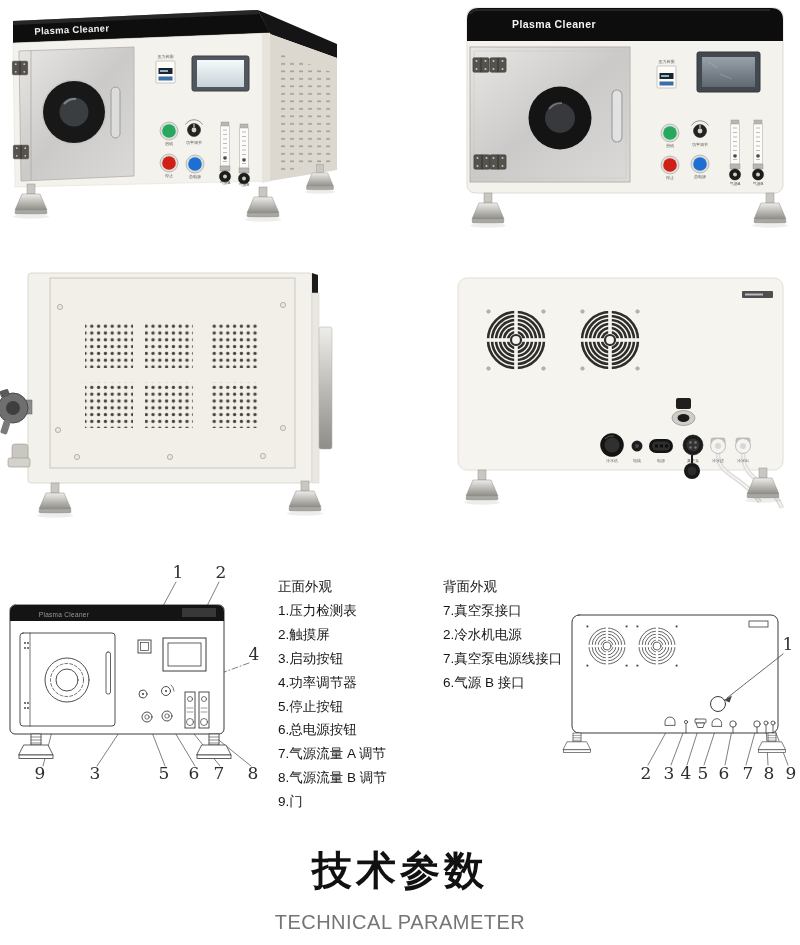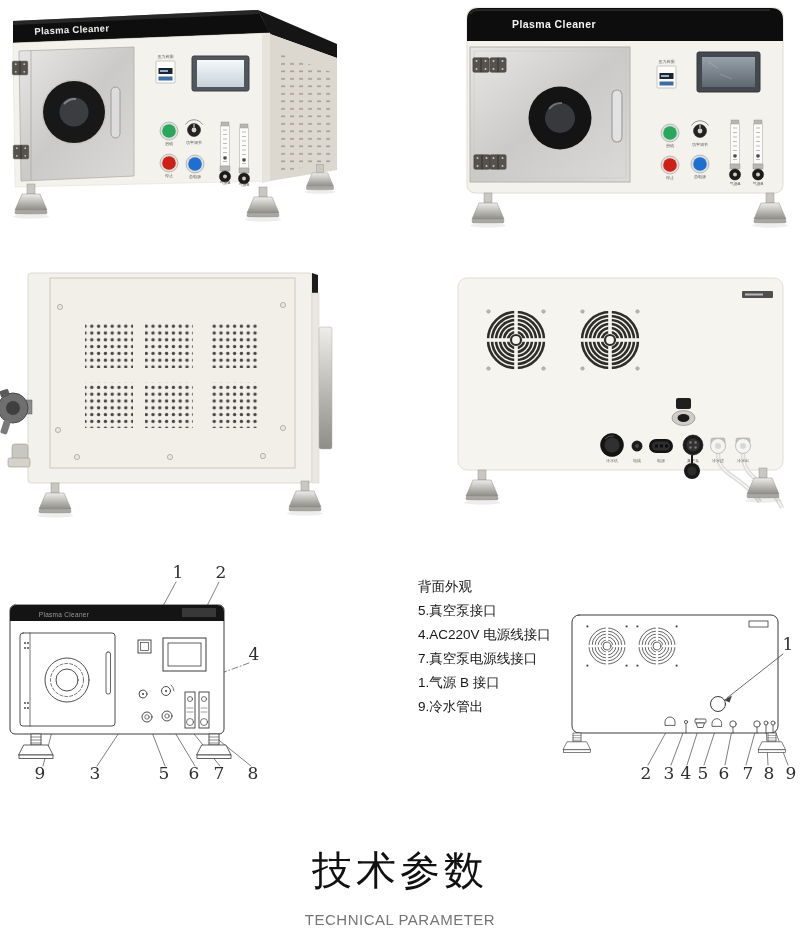--- a/index.html
+++ b/index.html
@@ -12,22 +12,22 @@
   .brand-txt{font-size:10.5px;font-weight:bold;letter-spacing:.4px;fill:#f4f4f2;}
   .brand-txt-sm{font-size:9.5px;font-weight:bold;letter-spacing:.3px;fill:#efefed;}
   .brand-line{font-size:6.5px;letter-spacing:.3px;fill:#9a9a9a;}
   .tl{font-size:4px;fill:#57554f;text-anchor:middle;}
   .tl2{font-size:4px;fill:#6e6a64;text-anchor:middle;}
   .dn{font-family:"DejaVu Serif","Liberation Serif",serif;font-size:17px;fill:#2e2e2e;text-anchor:middle;}
   .ln{stroke:#3a3a3a;fill:#ffffff;}
   .lead{stroke:#555;stroke-width:.75;fill:none;}
   .list{position:absolute;font-size:13.5px;line-height:23.9px;color:#161616;white-space:nowrap;}
   .title-wrap{position:absolute;left:0;top:843px;width:800px;text-align:center;}
-  .title{font-size:40px;font-weight:normal;letter-spacing:4px;color:#111;}
-  .subtitle{margin-top:13px;font-size:15px;color:#757575;letter-spacing:.5px;}
+  .title{font-size:40px;font-weight:bold;letter-spacing:4px;color:#111;}
+  .subtitle{margin-top:13px;font-size:20px;color:#757575;letter-spacing:.5px;}
 </style>
 </head>
 <body>
 
 <div class="canvas">
 
 <svg width="0" height="0" class="abs" aria-hidden="true">
   <defs>
     <linearGradient id="gMetal" x1="0" y1="0" x2="0" y2="1">
       <stop offset="0" stop-color="#eeedea"></stop>
@@ -382,28 +382,39 @@
     <text class="dn" x="254" y="108">4</text>
     <text class="dn" x="40" y="227">9</text>
     <text class="dn" x="95" y="227">3</text>
     <text class="dn" x="164" y="227">5</text>
     <text class="dn" x="194" y="227">6</text>
     <text class="dn" x="219" y="227">7</text>
     <text class="dn" x="253" y="227">8</text>
   </g>
 </svg>
 
-
-<div class="list" style="left:418px;top:575px">
+<div class="list" style="left:278px;top:575px">
+  <div>正面外观</div>
+  <div>1.压力检测表</div>
+  <div>2.触摸屏</div>
+  <div>3.启动按钮</div>
+  <div>4.功率调节器</div>
+  <div>5.停止按钮</div>
+  <div>6.总电源按钮</div>
+  <div>7.气源流量 A 调节</div>
+  <div>8.气源流量 B 调节</div>
+  <div>9.门</div>
+</div>
+
+<div class="list" style="left:443px;top:575px">
   <div>背面外观</div>
-  <div>5.真空泵接口</div>
-  <div>4.AC220V 电源线接口</div>
+  <div>7.真空泵接口</div>
+  <div>2.冷水机电源</div>
   <div>7.真空泵电源线接口</div>
-  <div>1.气源 B 接口</div>
-  <div>9.冷水管出</div>
+  <div>6.气源 B 接口</div>
 </div>
 
 <svg class="abs" style="left:545px;top:588px" width="255" height="215" viewBox="0 0 255 215">
   <g stroke-linecap="round">
     <line class="lead" x1="103" y1="177" x2="125" y2="137"></line>
     <line class="lead" x1="126" y1="177" x2="141" y2="137"></line>
     <line class="lead" x1="142" y1="177" x2="155" y2="136"></line>
     <line class="lead" x1="159" y1="177" x2="172" y2="137"></line>
     <line class="lead" x1="180" y1="177" x2="188" y2="137"></line>
     <line class="lead" x1="201" y1="177" x2="212" y2="137"></line>

